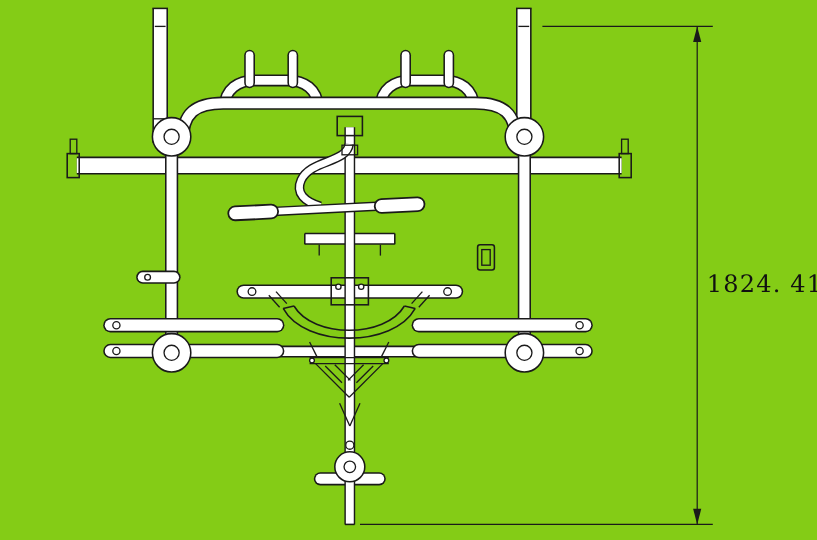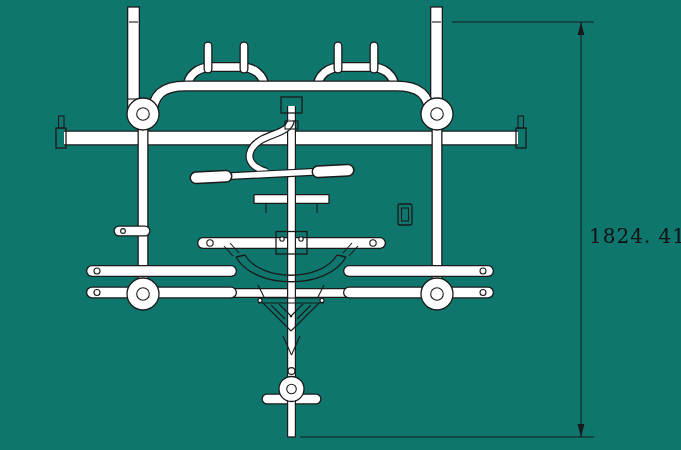--- a/index.html
+++ b/index.html
@@ -1,16 +1,16 @@
 <!DOCTYPE html>
 <html><head>
 <meta charset="utf-8">
 <style>
   html,body{margin:0;padding:0;background:#ffffff;}
-  .canvas{position:relative;width:681px;height:450px;background:#0f766e;overflow:hidden;
+  .canvas{position:relative;width:681px;height:450px;background:#84cc16;overflow:hidden;
           font-family:"Liberation Sans",sans-serif;}
   svg{display:block;}
   .ln{fill:none;stroke:#1a1a1a;stroke-width:1.3;}
   .thin{fill:none;stroke:#1a1a1a;stroke-width:1.1;}
   .to{fill:none;stroke:#1a1a1a;}
   .ti{fill:none;stroke:#ffffff;}
   .ring{fill:#ffffff;stroke:#1a1a1a;stroke-width:1.3;}
   .hub{fill:#ffffff;stroke:#1a1a1a;stroke-width:1.1;}
   .dim{fill:none;stroke:#1a1a1a;stroke-width:1;}
   .arrow{fill:#1a1a1a;stroke:none;}

